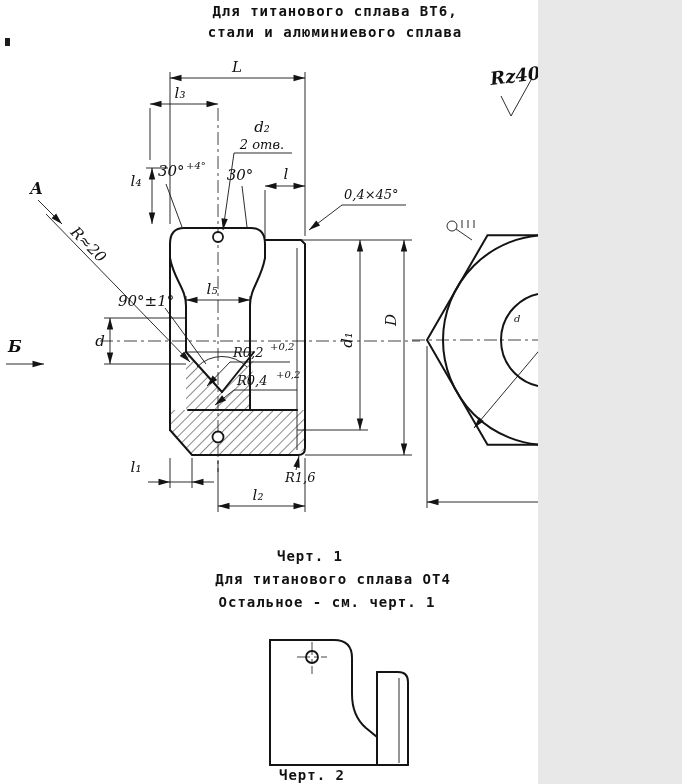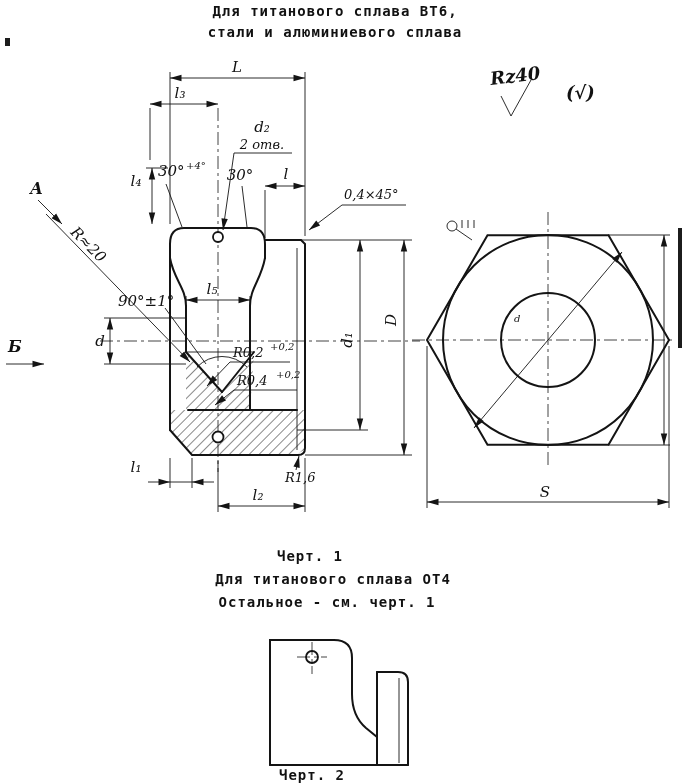--- a/index.html
+++ b/index.html
@@ -1,16 +1,16 @@
 <!DOCTYPE html>
 <html><head>
 <meta charset="utf-8">
 <style>
   html,body{margin:0;padding:0;background:#e8e8e8;}
-  .sheet{position:relative;width:682px;height:784px;background:#ffffff;overflow:hidden;
+  .sheet{position:relative;width:538px;height:784px;background:#ffffff;overflow:hidden;
          font-family:"DejaVu Sans",sans-serif;}
   svg{position:absolute;inset:0;}
   
   .o  {stroke:#141414;stroke-width:2;fill:none;stroke-linecap:round;}
   .t  {stroke:#141414;stroke-width:0.9;fill:none;}
   .cl {stroke:#141414;stroke-width:0.8;fill:none;stroke-dasharray:13 4 3 4;}
   .dim{marker-start:url(#as);marker-end:url(#ae);}
   .le {marker-end:url(#ae);}
   .hatch{fill:url(#h);stroke:none;}
   .hole{fill:#ffffff;stroke:#141414;stroke-width:1.8;}

